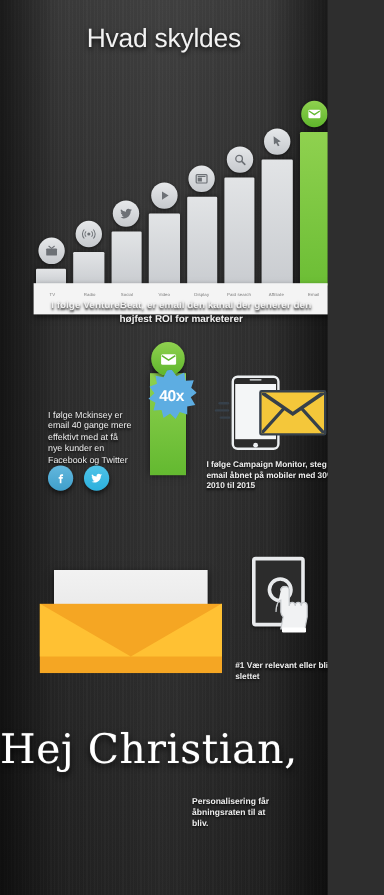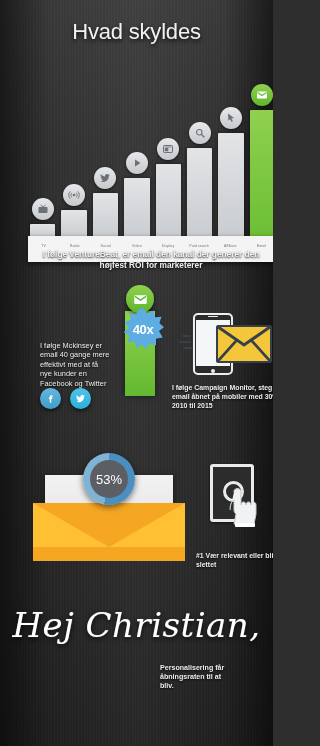--- a/index.html
+++ b/index.html
@@ -183,23 +183,22 @@
   .hand { position:absolute; left:12px; top:24px; width:38px; height:40px; }
   .cap-rel {
     position:absolute; left:196px; top:552px; width:100px;
     font-size:6.9px; line-height:8.6px; font-weight:700; color:#eee;
     text-shadow:0 1px 2px rgba(0,0,0,.9);
   }
 
   
   .hej {
     position:absolute; left:0; right:0; top:602px;
-    text-align:center;
+    text-align:left;
     font-family:"DejaVu Serif", serif;
-    font-style:italic;
     font-size:34px; line-height:46px;
     color:#fff;
     text-shadow:0 2px 5px rgba(0,0,0,.85), 0 0 1px rgba(255,255,255,.4);
     letter-spacing:.5px;
   }
   .cap-pers {
     position:absolute; left:160px; top:664px; width:72px;
     font-size:7.1px; line-height:9.2px; font-weight:700; color:#eee;
     text-shadow:0 1px 2px rgba(0,0,0,.9);
   }
@@ -347,25 +346,20 @@
     </svg>
   </div>
   <div class="cap-cm">I følge Campaign Monitor, steg email åbnet på mobiler med 30% fra 2010 til 2015</div>
 
   <div class="env-wrap">
     <div class="env-card">
       <p>af emails bliver</p>
       <p>åbnet på mobiler</p>
     </div>
     <div class="env-body"></div>
-    <div class="donut">
-      <div class="donut-in">
-          <b>53%</b>
-        </div>
-    </div>
   </div>
 
   <div class="tap">
     <div class="tap-pad"></div>
     <div class="tap-ring"></div>
     <svg class="hand" viewBox="0 0 38 40">
       <path d="M12 4c0-2 1.6-3.2 3.2-3.2S18.4 2 18.4 4v17" fill="#f1f2f3" stroke="#cfd2d5" stroke-width="1.2"></path>
       <path d="M8 22c0-9 4-10 4-10v10c0 2 1 3 2 4l-2 10h20l2-10v-9c0-2-1.4-3-2.6-3s-2.4 1-2.4 3c0-2-1.2-3-2.5-3s-2.5 1-2.5 3c0-2-1.2-3-2.5-3s-2.5 1-2.5 3V4c0-2-1.6-3.2-3.2-3.2S12 2 12 4" fill="#f1f2f3" stroke="#c8cbce" stroke-width="1"></path>
       <rect x="13" y="35" width="20" height="4" rx="1" fill="#fff"></rect>
     </svg>

